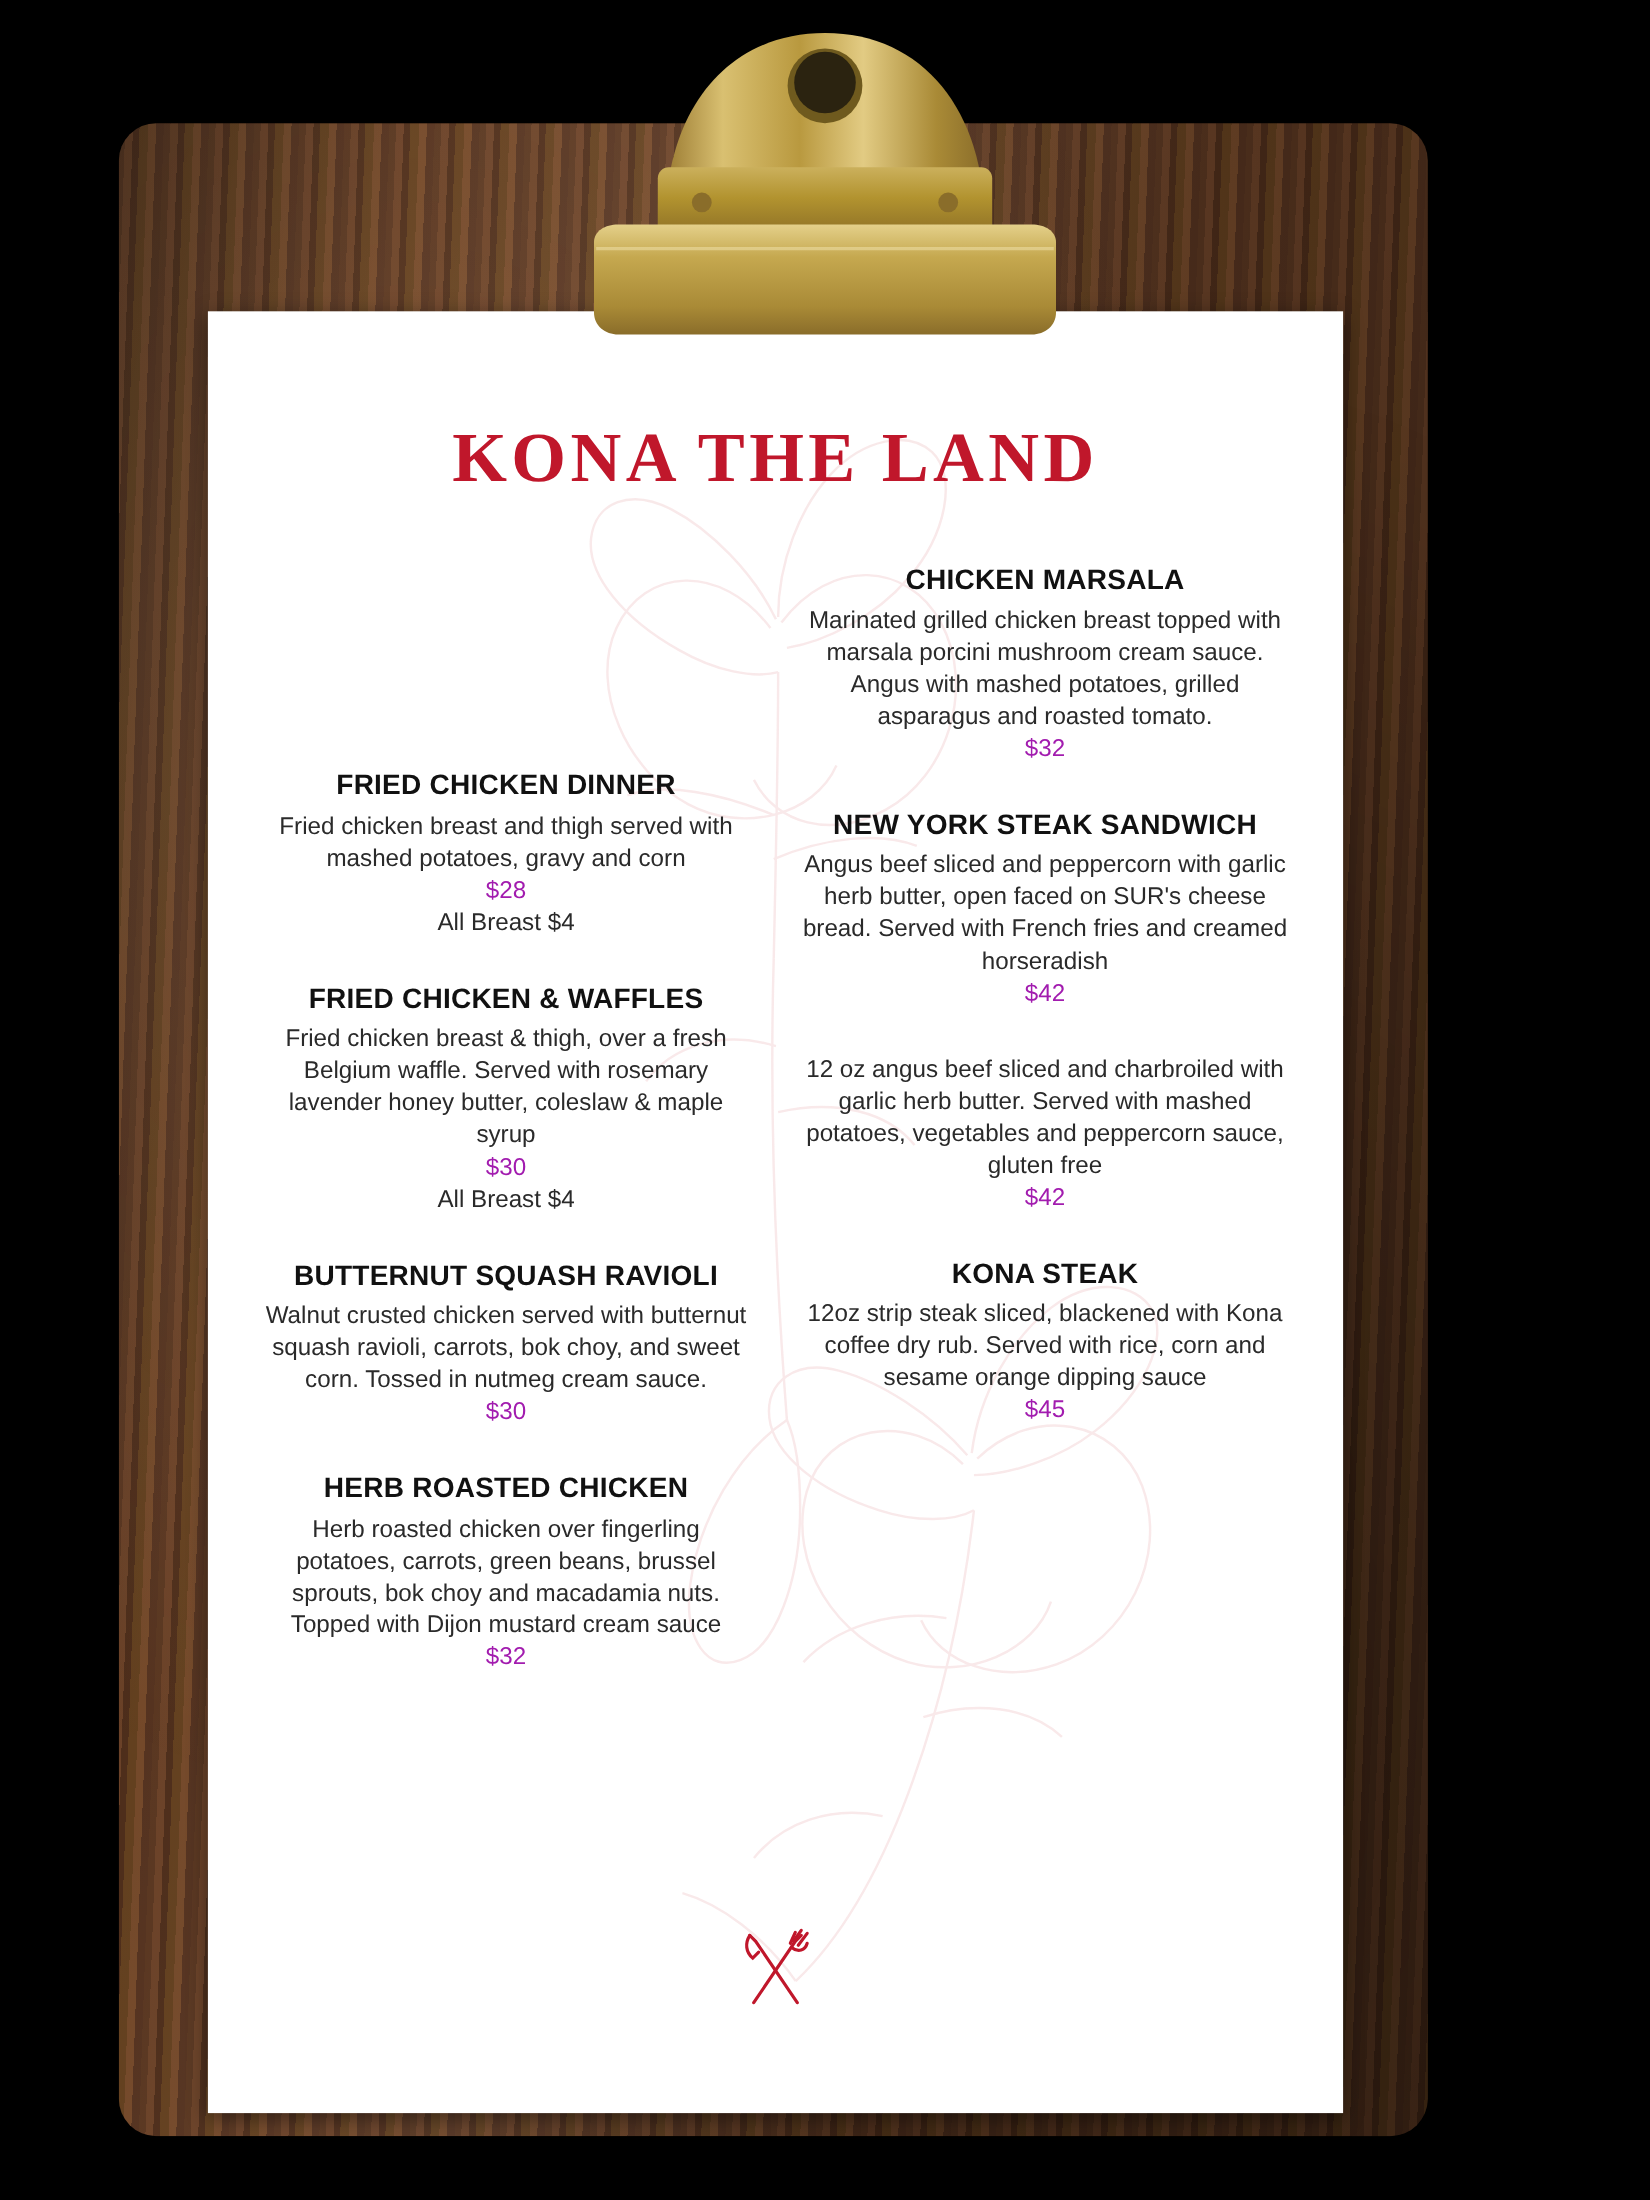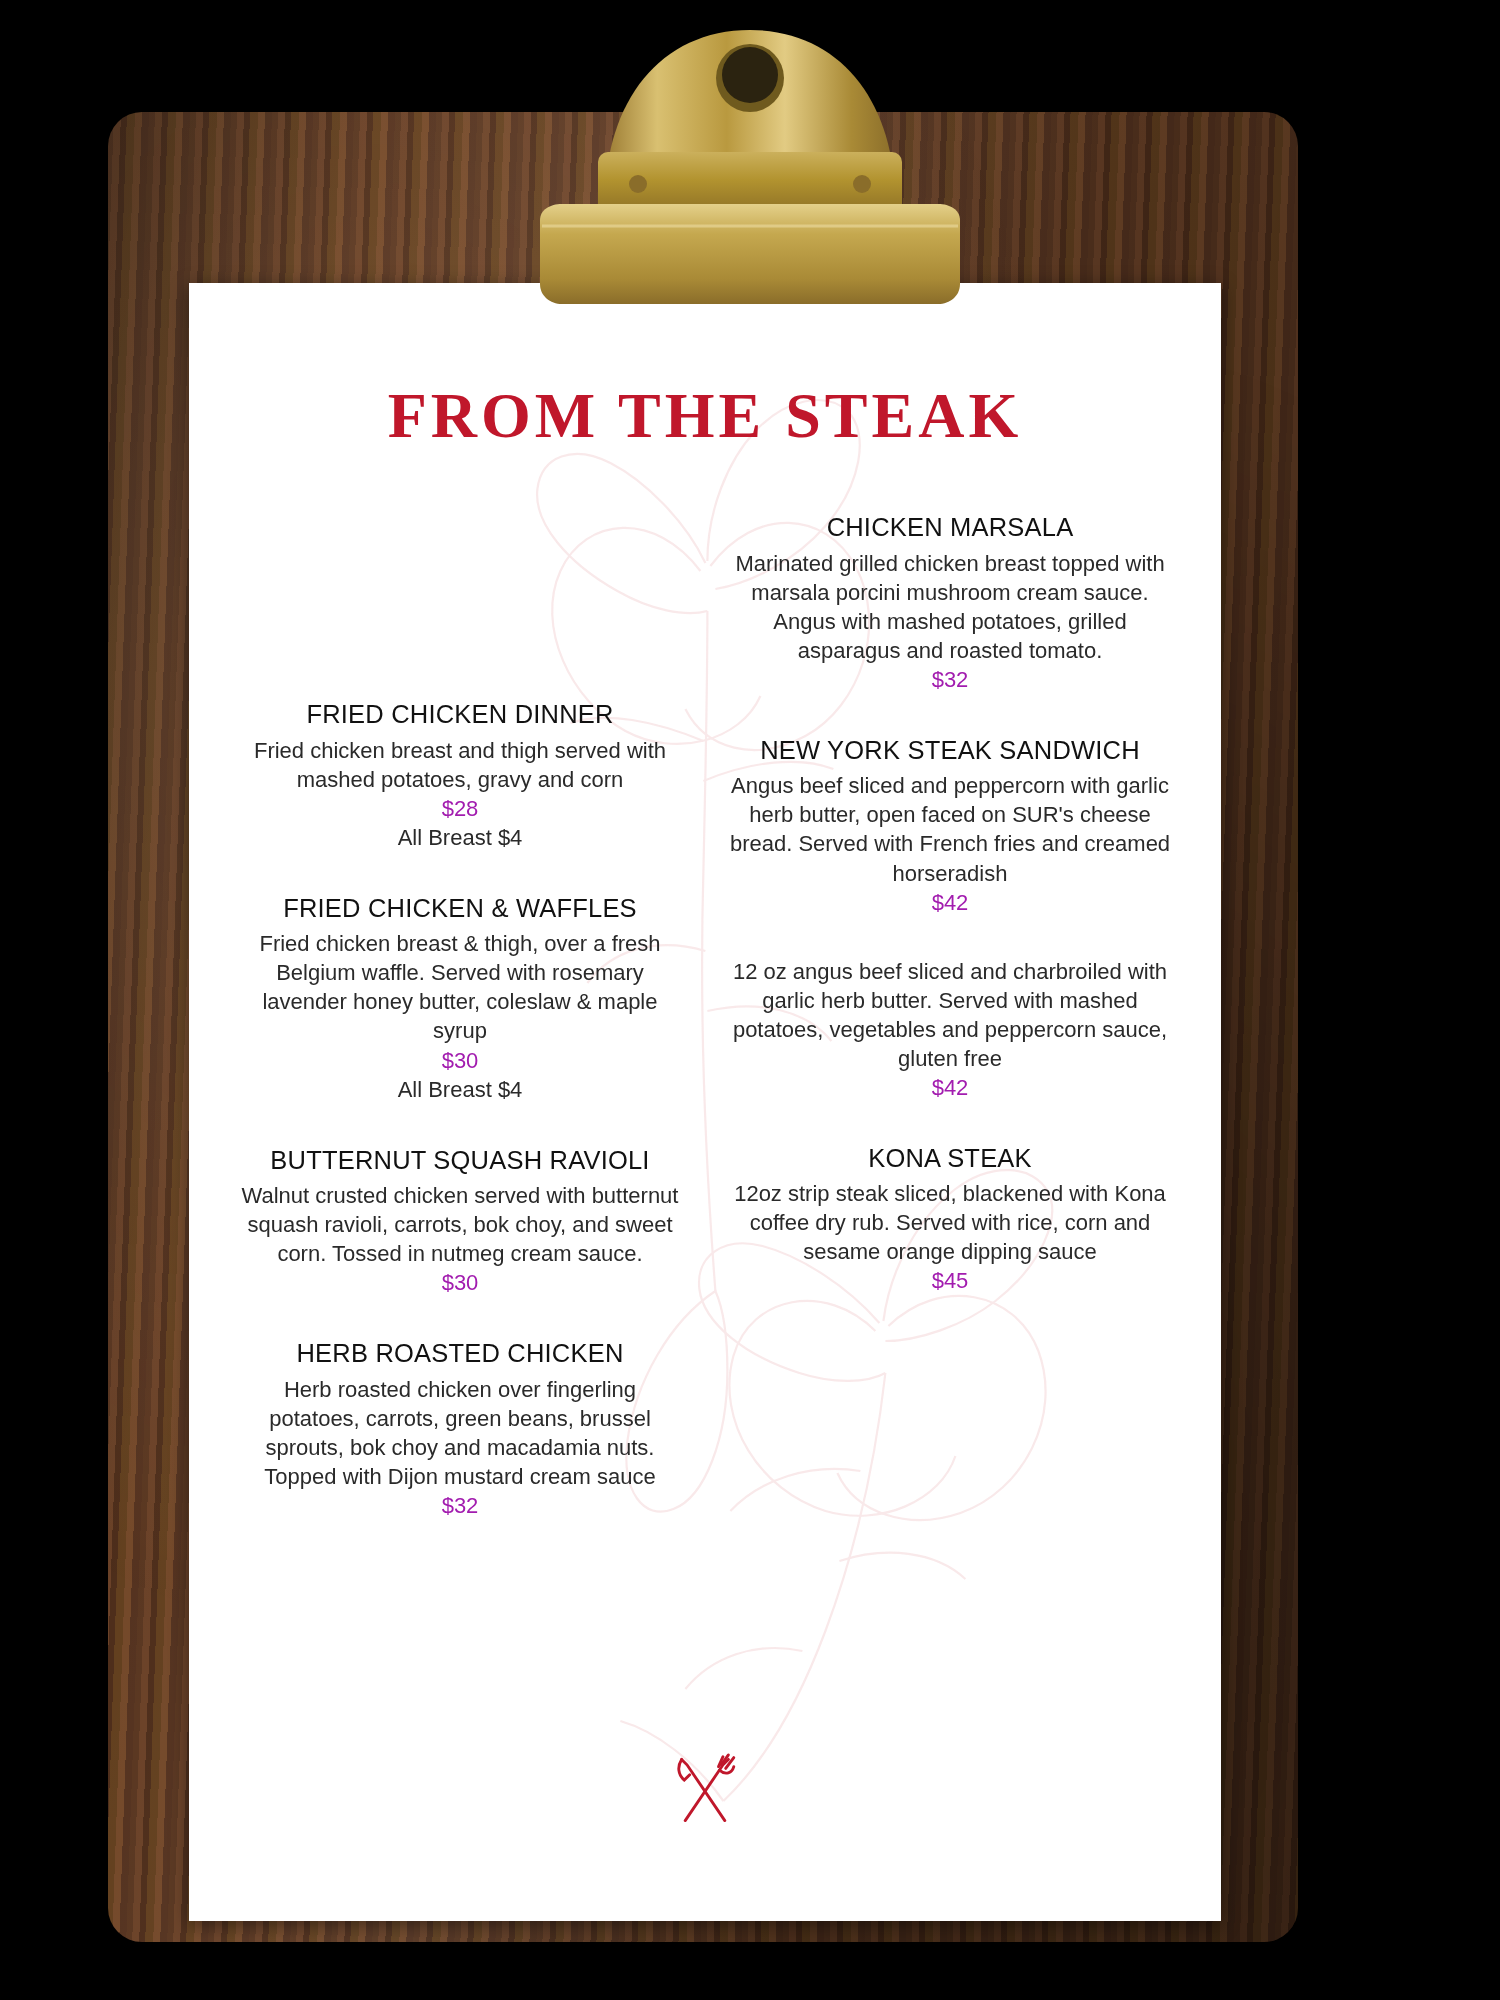--- a/index.html
+++ b/index.html
@@ -114,21 +114,21 @@
     box-sizing: border-box;
   }
   .col-left { padding: 0 22px 0 14px; padding-top: 245px; }
   .col-right { padding: 0 14px 0 22px; padding-top: 58px; }
 
   .item { text-align: center; margin-bottom: 40px; }
   .item:last-child { margin-bottom: 0; }
 
   .item-name {
     font-size: 25.5px;
-    font-weight: normal;
+    font-weight: bold;
     color: #111111;
     letter-spacing: 0.2px;
     line-height: 1.28;
     margin-bottom: 5px;
   }
   .item-desc {
     font-size: 22px;
     color: #2a2a2a;
     line-height: 1.32;
   }
@@ -183,21 +183,21 @@
         <path d="M530 1062 C520 1150 500 1240 470 1320 C440 1400 405 1455 368 1490"></path>
         <path d="M505 1160 C455 1152 405 1168 375 1200"></path>
         <path d="M484 1250 C530 1235 580 1240 610 1268"></path>
         <path d="M447 1340 C400 1330 356 1346 330 1378"></path>
 
         <path d="M360 980 C315 1010 280 1070 272 1130 C266 1180 288 1210 318 1198 C350 1186 372 1126 372 1060 C372 1025 368 998 360 980Z"></path>
         <path d="M368 1490 C340 1450 300 1420 265 1410"></path>
       </g>
     </svg>
 
-    <div class="menu-title">FROM THE STEAK</div>
+    <div class="menu-title">KONA THE LAND</div>
 
     <div class="columns">
 
       <div class="col col-left">
 
         <div class="item">
           <div class="item-name">FRIED CHICKEN DINNER</div>
           <div class="item-desc">Fried chicken breast and thigh served with mashed potatoes, gravy and corn</div>
           <div class="item-price">$28</div>
           <div class="item-note">All Breast $4</div>

